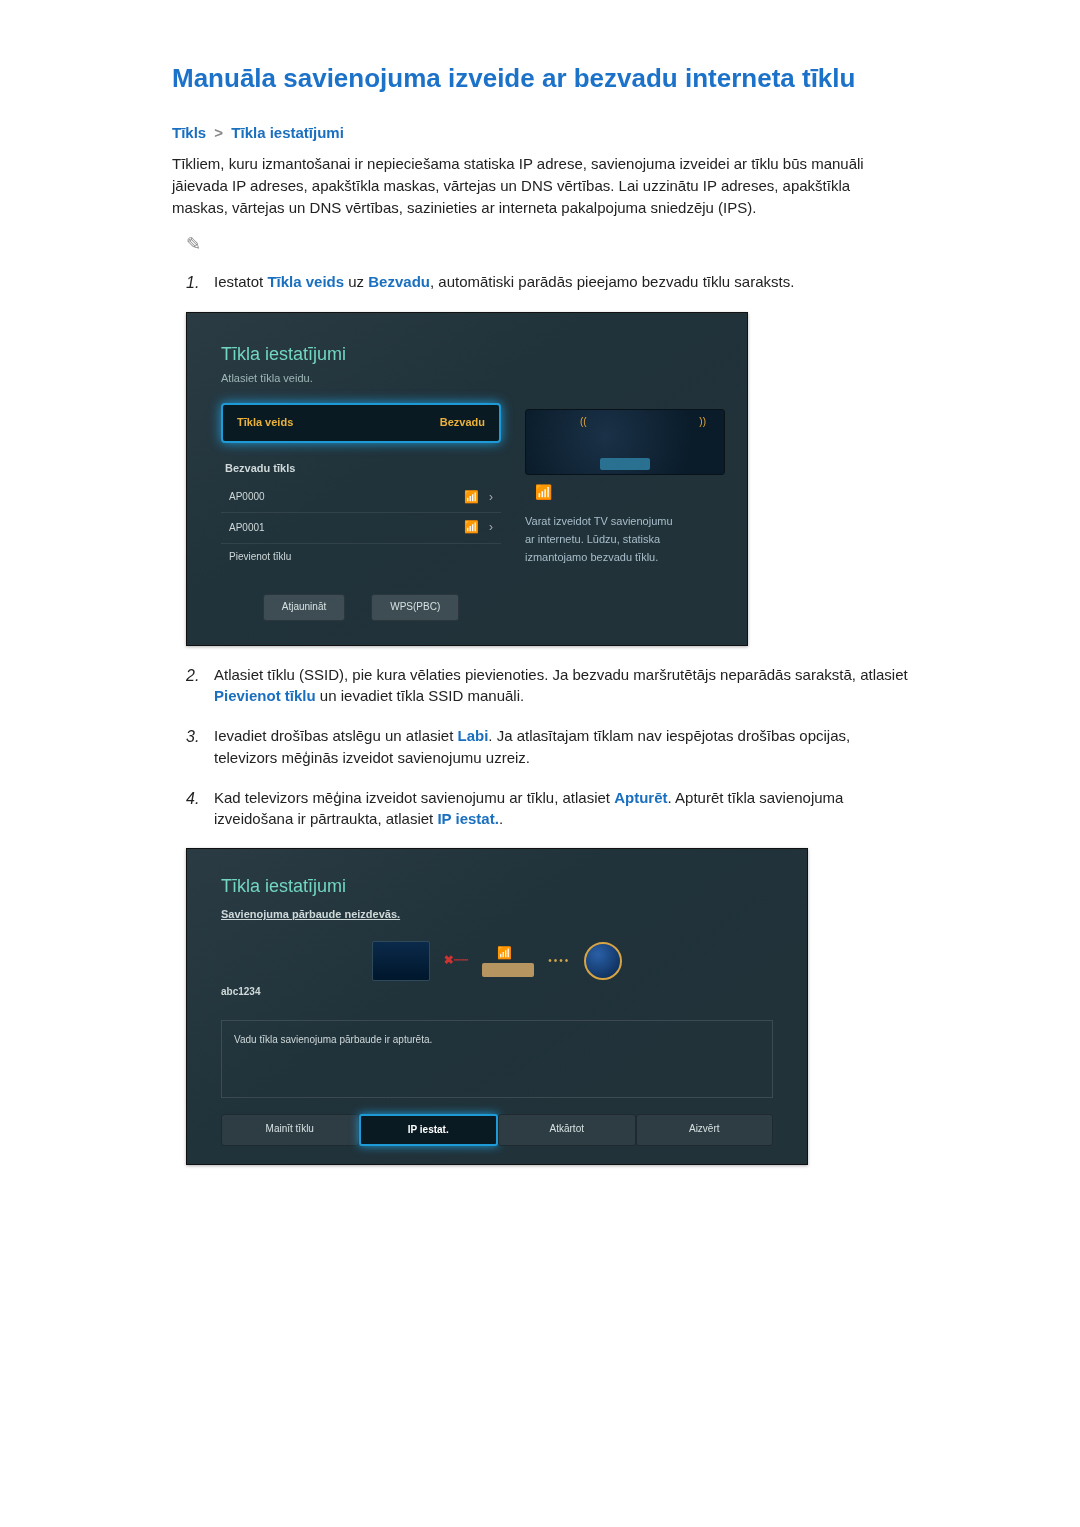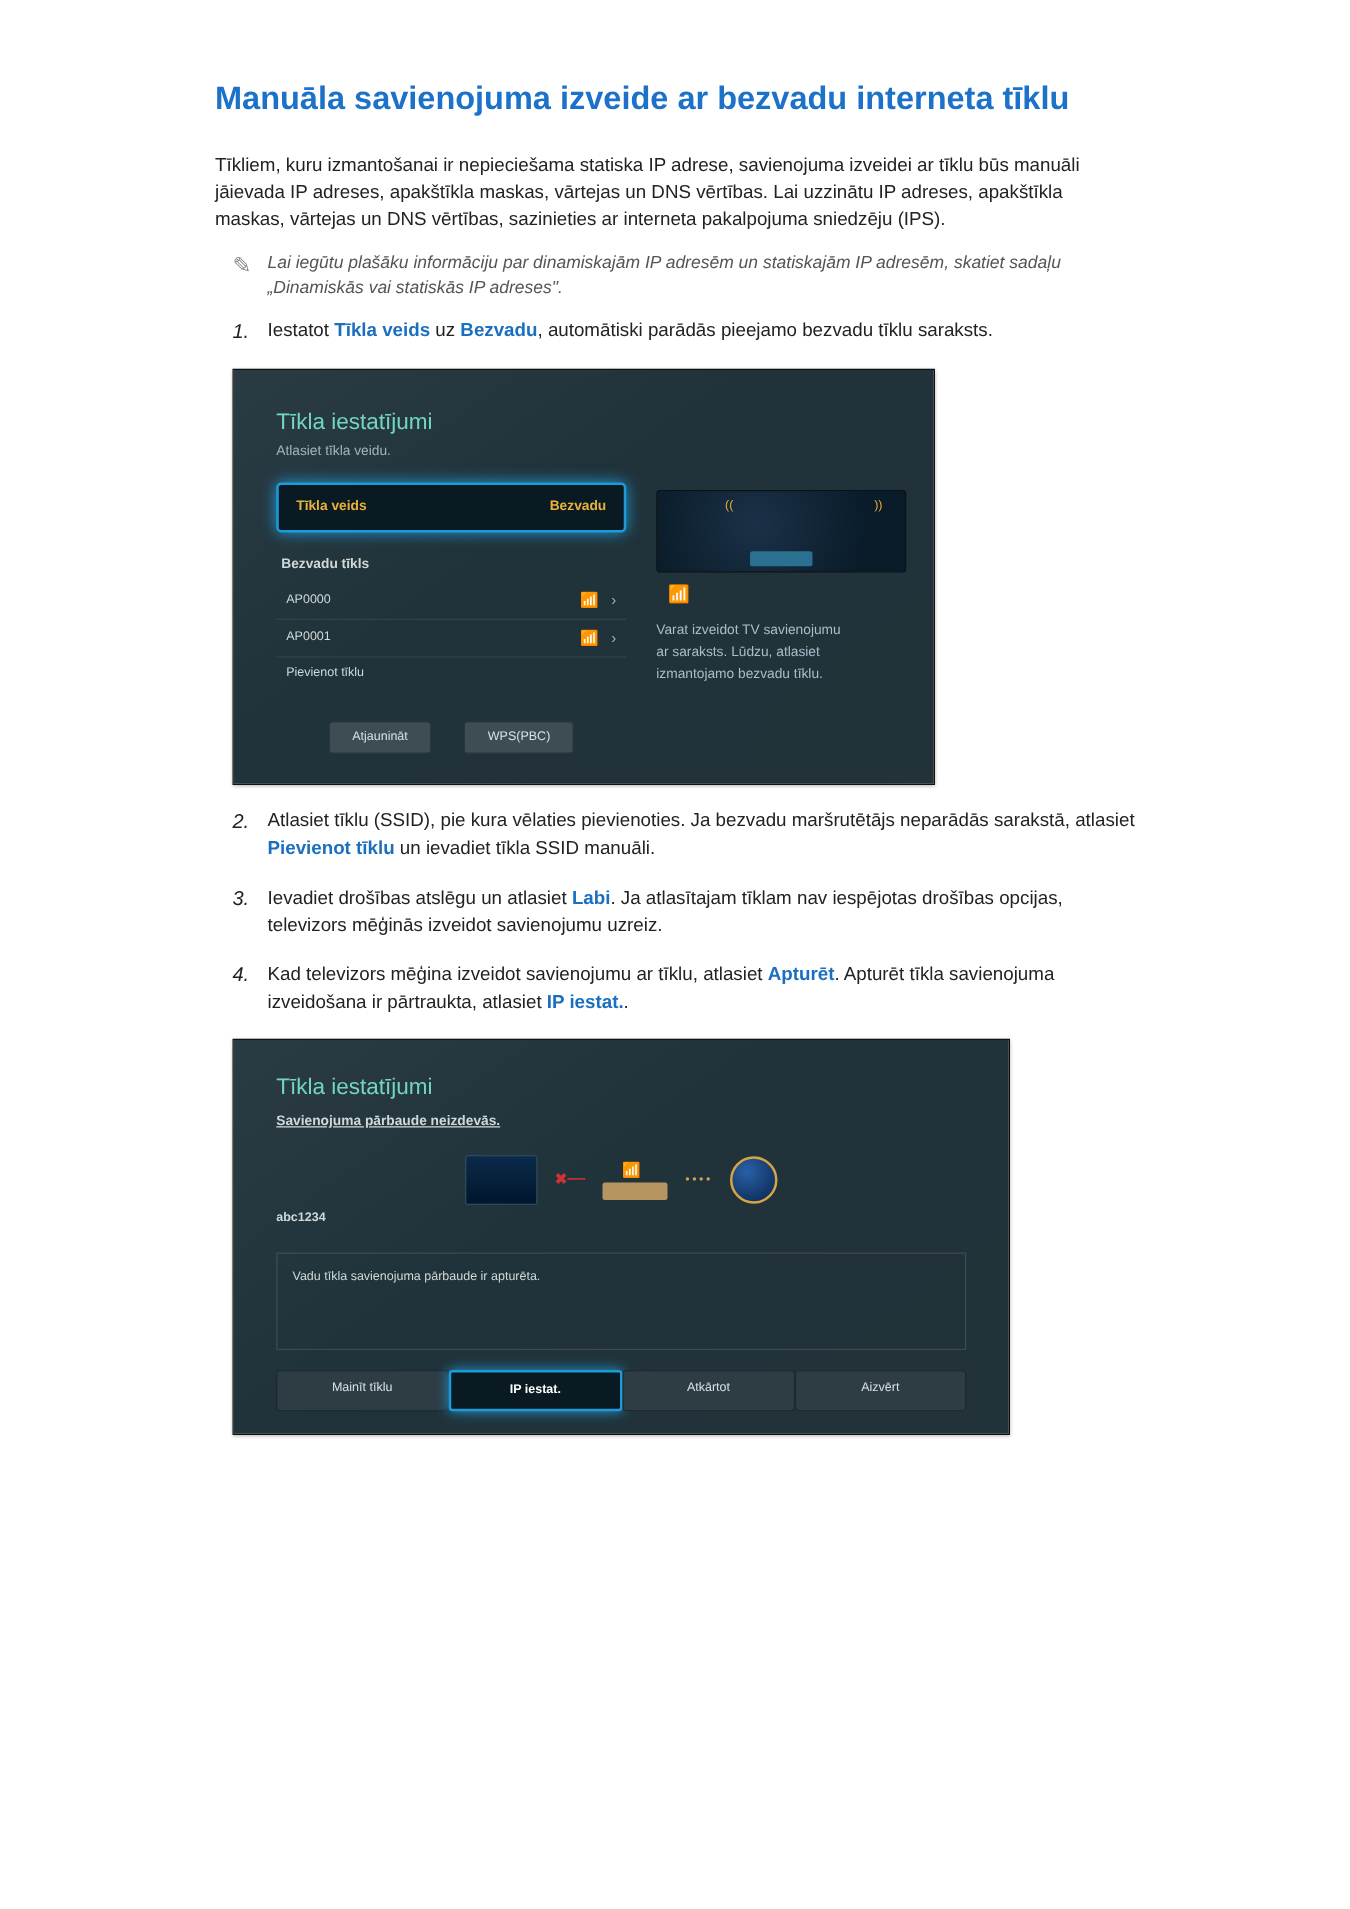--- a/index.html
+++ b/index.html
@@ -174,26 +174,30 @@
   .btn2.active {
     background:#0a1a22; border:2px solid #1e9ad6; box-shadow:0 0 10px #1e9ad6; color:#fff; font-weight:700;
   }
 </style>
 </head>
 <body>
 
 <div class="page">
   <h1 class="main-title">Manuāla savienojuma izveide ar bezvadu interneta tīklu</h1>
 
+  <div class="breadcrumb">
+    <span class="bc1">Tīkls</span>
+    <span class="sep">&gt;</span>
+    <span class="bc2">Tīkla iestatījumi</span>
+  </div>
 
   <p class="intro">Tīkliem, kuru izmantošanai ir nepieciešama statiska IP adrese, savienojuma izveidei ar tīklu būs manuāli jāievada IP adreses, apakštīkla maskas, vārtejas un DNS vērtības. Lai uzzinātu IP adreses, apakštīkla maskas, vārtejas un DNS vērtības, sazinieties ar interneta pakalpojuma sniedzēju (IPS).</p>
 
   <div class="note-row">
     <span class="pencil">✎</span>
-    <span class="note-txt">Lai iegūtu plašāku informāciju par dinamiskajām IP adresēm un statiskajām IP adresēm, skatiet sadaļu „Dinamiskās vai statiskās IP adreses".</span>
   </div>
 
   <ol class="steps">
     <li>
       <span class="num">1.</span>
       <span class="txt">
         <span>Iestatot </span><span class="kw">Tīkla veids</span><span> uz </span><span class="kw">Bezvadu</span><span>, automātiski parādās pieejamo bezvadu tīklu saraksts.</span>
       </span>
     </li>
   </ol>
@@ -233,21 +237,21 @@
           </div>
         </div>
         <div class="tv-right">
           <div class="illus">
             <span class="ant">((</span>
               <span class="ant2">))</span>
             <div class="router"></div>
           </div>
           <div class="illus-wifi">📶</div>
           <div>Varat izveidot TV savienojumu</div>
-          <div>ar saraksts. Lūdzu, atlasiet</div>
+          <div>ar internetu. Lūdzu, statiska</div>
           <div>izmantojamo bezvadu tīklu.</div>
         </div>
       </div>
     </div>
   </div>
 
   <ol class="steps">
     <li>
       <span class="num">2.</span>
       <span class="txt">

